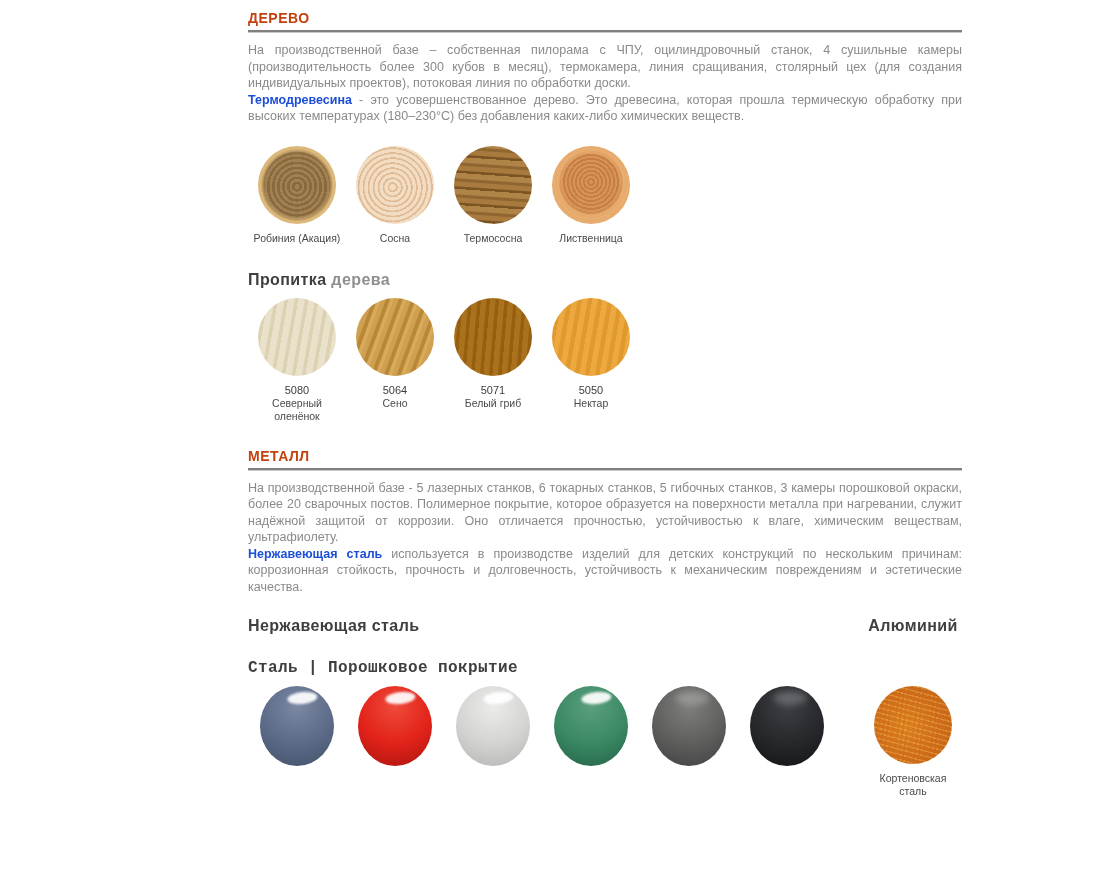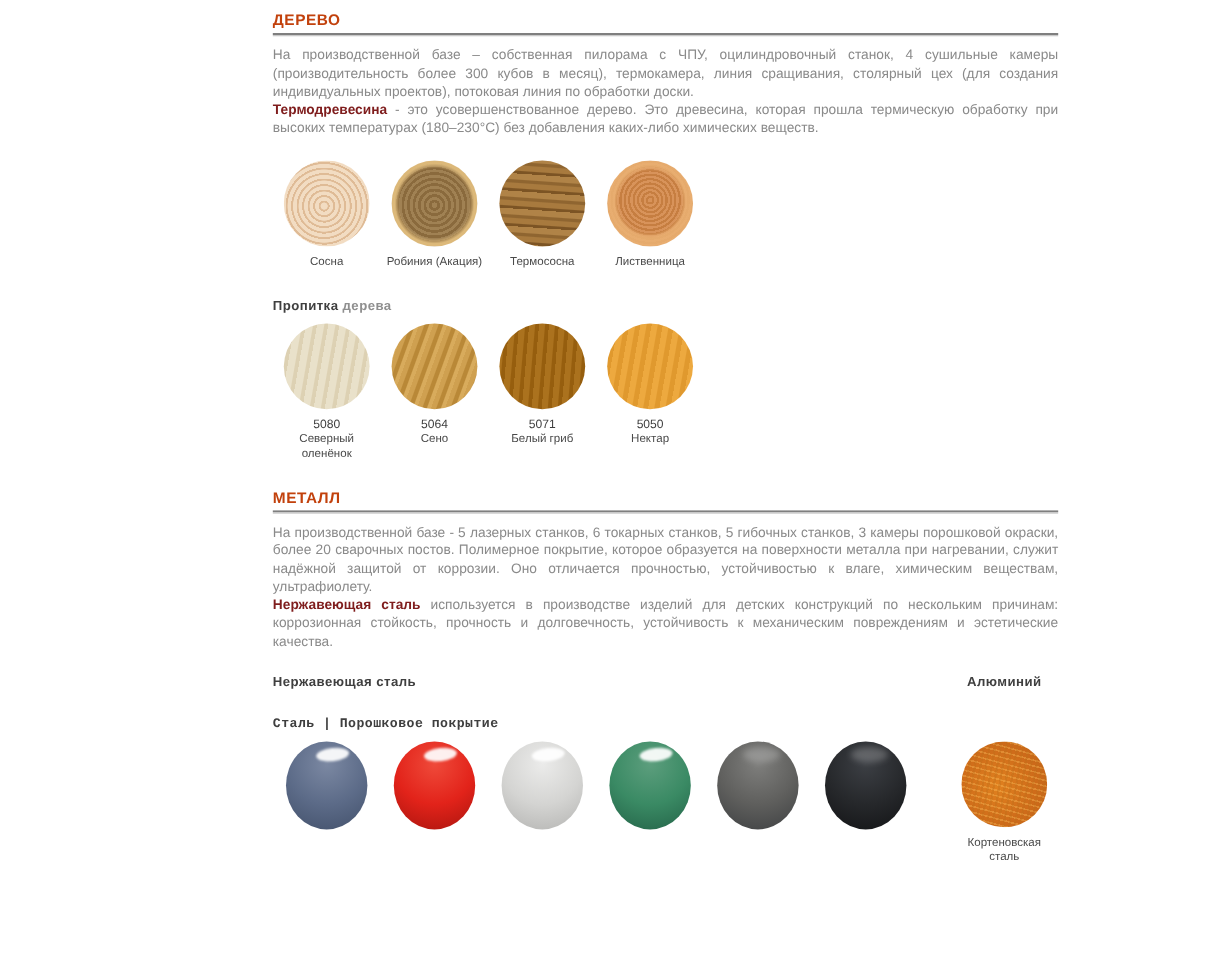--- a/index.html
+++ b/index.html
@@ -9,24 +9,24 @@
 
   
   .sec-title { font-size:14px; font-weight:700; color:#c2410c; letter-spacing:.5px; }
   .rule { height:3px; margin-top:4px;
           background:linear-gradient(180deg,#7f7f7f 0 55%,#c9c9c9 55% 100%); }
 
   
   .para { margin-top:9px; font-size:12.5px; line-height:16.5px; color:#8a8a8a;
           text-align:justify; }
   .para p { margin:0; }
-  .bold-lead { font-weight:700; color:#7f1d1d; }
-
-  
-  .sub-heading { font-size:12px; font-weight:600; color:#3f3f3f; letter-spacing:.4px; }
+  .bold-lead { font-weight:700; color:#1d4ed8; }
+
+  
+  .sub-heading { font-size:16px; font-weight:600; color:#3f3f3f; letter-spacing:.4px; }
   .sub-light { color:#8f8f8f; font-weight:600; }
 
   
   .row { display:flex; align-items:flex-start; }
   .col { width:98px; display:flex; flex-direction:column; align-items:center; }
   .col-right { margin-left:auto; }
   .swatch-label { margin-top:8px; font-size:10.5px; line-height:13px; color:#4a4a4a;
                   text-align:center; max-width:88px; }
   .code-line { font-size:11px; color:#3e3e3e; }
 
@@ -97,26 +97,26 @@
   <div class="sec-title">ДЕРЕВО</div>
   <div class="rule"></div>
 
   <div class="para">
     <p>На производственной базе – собственная пилорама с ЧПУ, оцилиндровочный станок, 4 сушильные камеры (производительность более 300 кубов в месяц), термокамера, линия сращивания, столярный цех (для создания индивидуальных проектов), потоковая линия по обработки доски.</p>
     <p><span class="bold-lead">Термодревесина</span><span> - это усовершенствованное дерево. Это древесина, которая прошла термическую обработку при высоких температурах (180–230°С) без добавления каких-либо химических веществ.</span></p>
   </div>
 
   <div class="row wood-row">
     <div class="col">
+      <div class="circle sw-robinia"></div>
+      <div class="swatch-label">Робиния (Акация)</div>
+    </div>
+    <div class="col">
       <div class="circle sw-sosna"></div>
       <div class="swatch-label">Сосна</div>
-    </div>
-    <div class="col">
-      <div class="circle sw-robinia"></div>
-      <div class="swatch-label">Робиния (Акация)</div>
     </div>
     <div class="col">
       <div class="circle sw-termososna"></div>
       <div class="swatch-label">Термососна</div>
     </div>
     <div class="col">
       <div class="circle sw-listvennitsa"></div>
       <div class="swatch-label">Лиственница</div>
     </div>
   </div>

